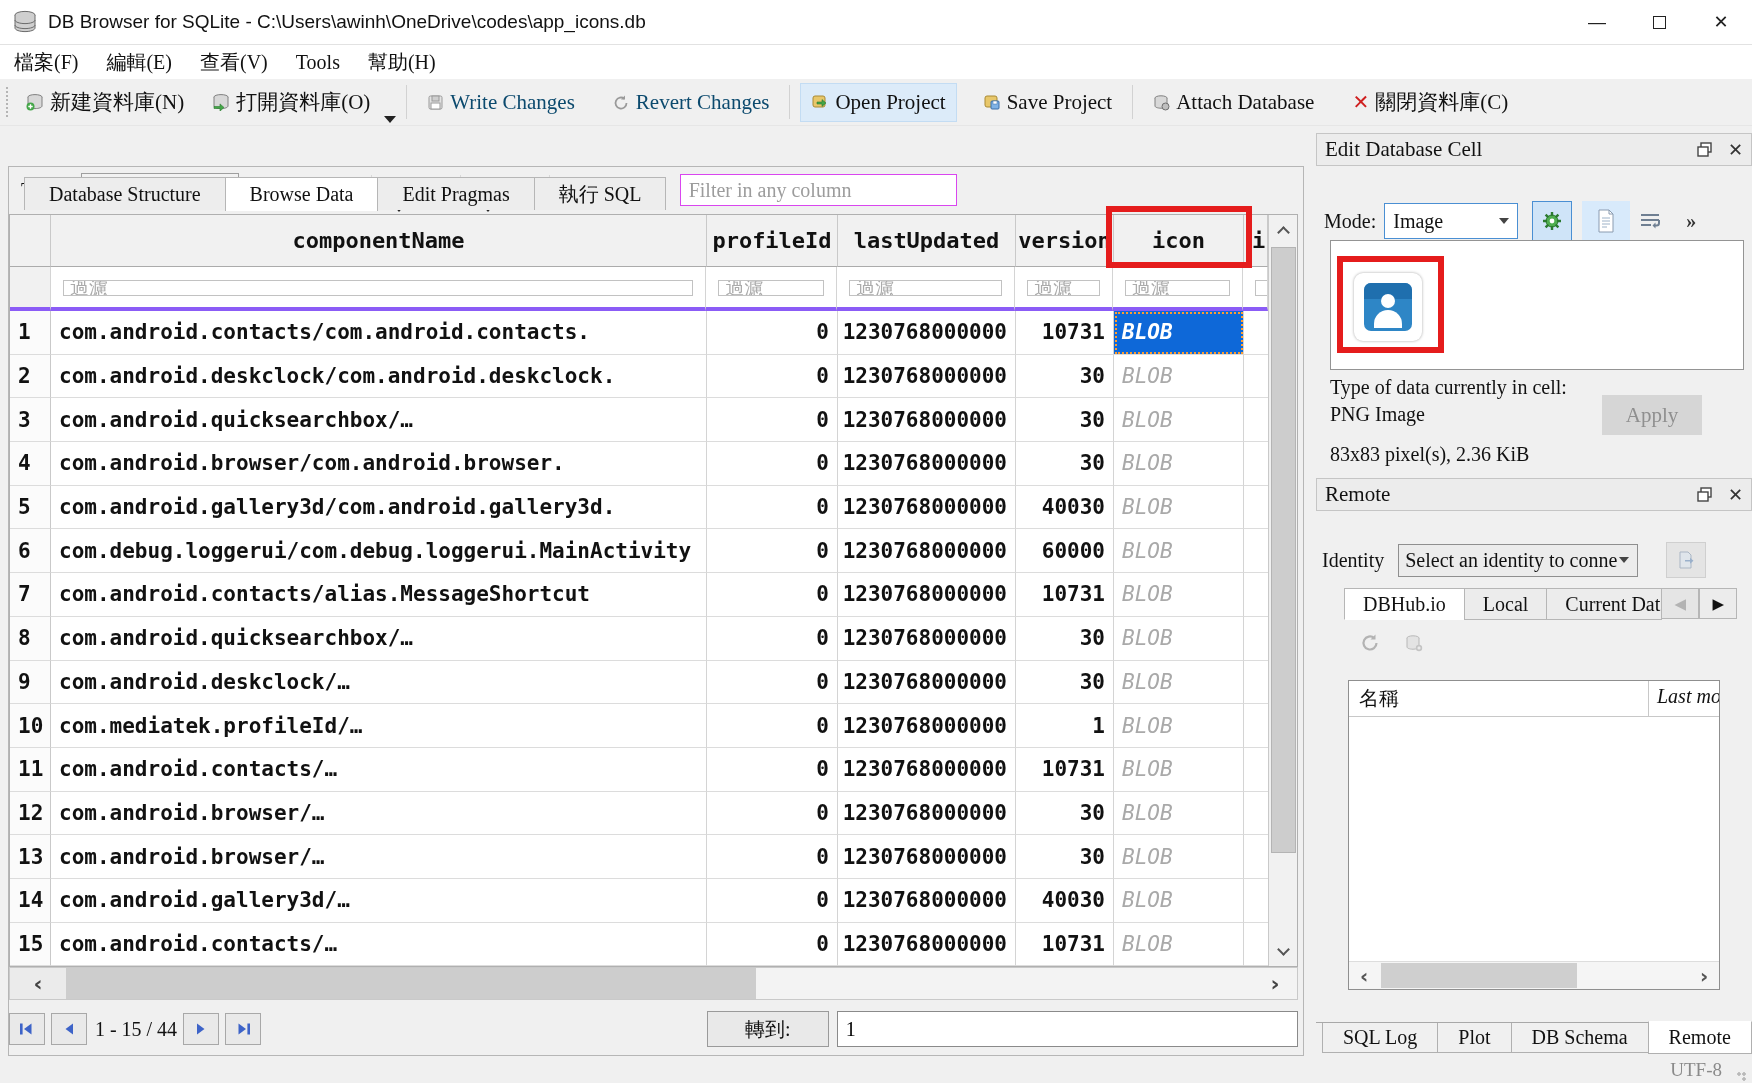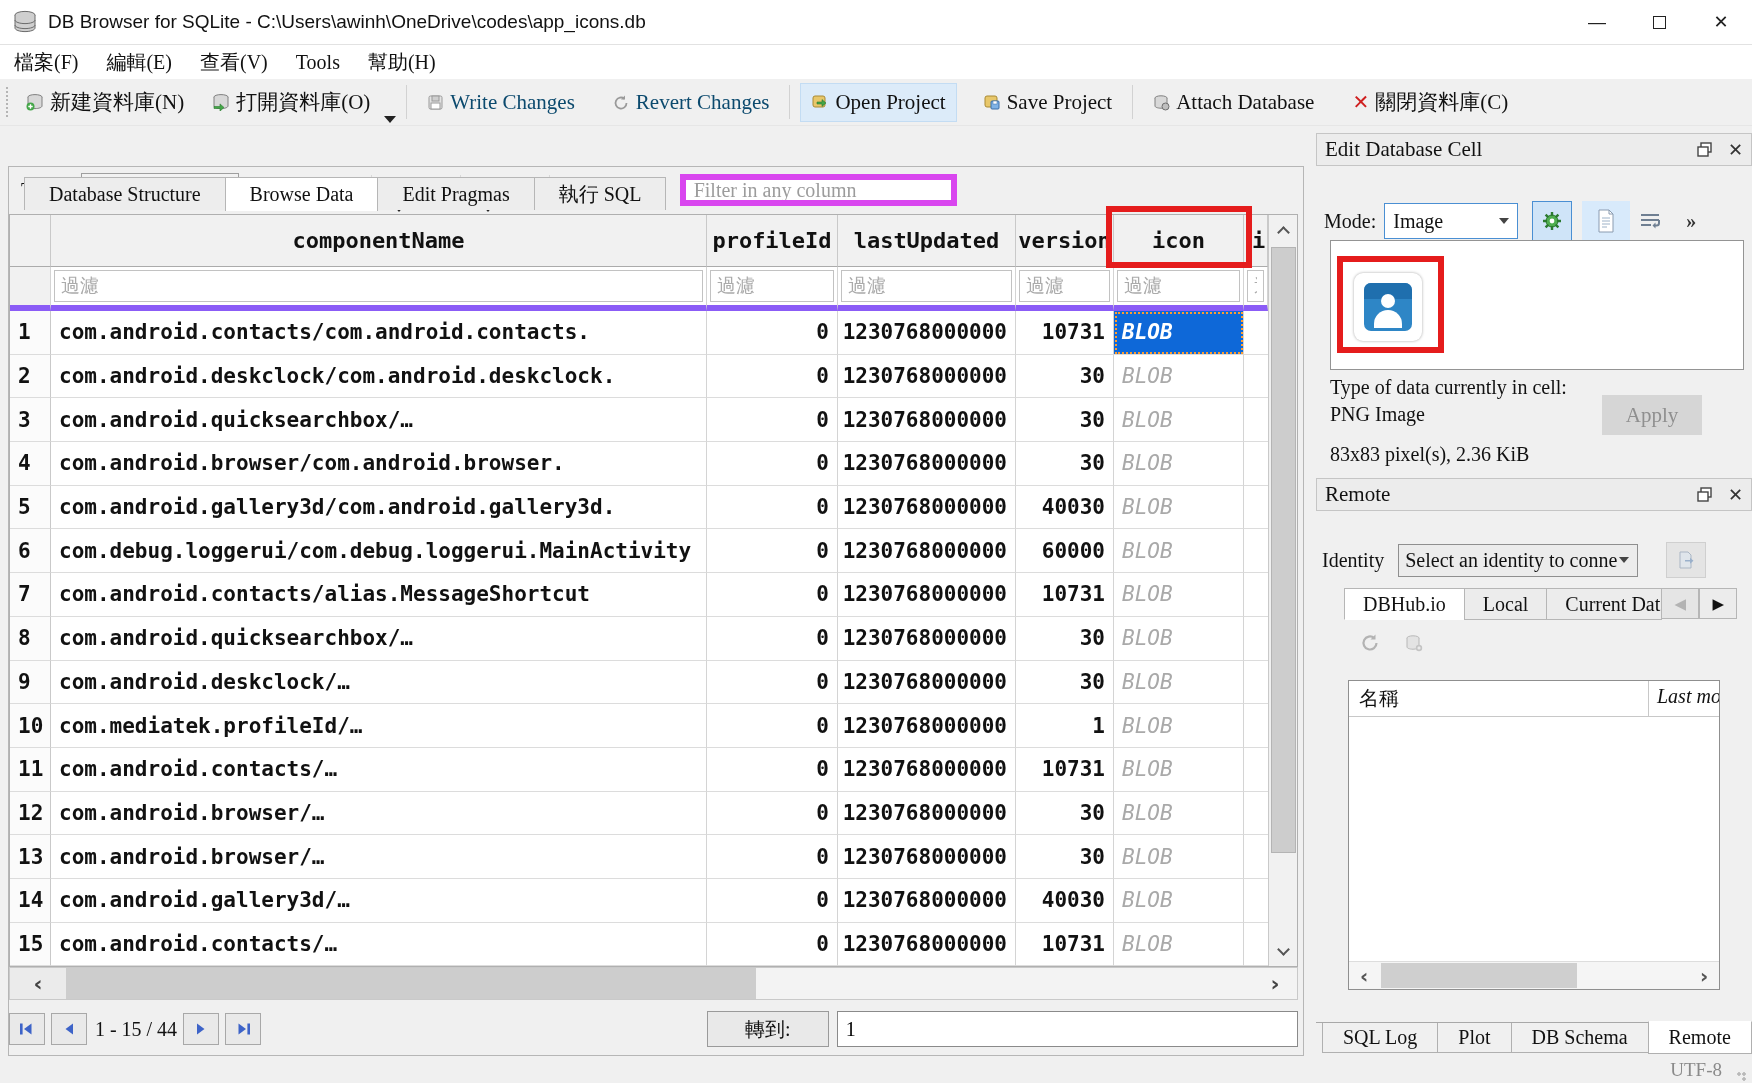--- a/index.html
+++ b/index.html
@@ -40,38 +40,38 @@
   .controls-row { position:absolute; left:4px; top:4px; width:1286px; height:38px;
     display:flex; align-items:center; font-size:20px; }
   .table-combo { width:158px; height:34px; background:#f2f2f2; border:1px solid #9f9f9f;
     display:flex; align-items:center; gap:8px; padding:0 8px; margin-left:10px; }
   .combo-arrow { width:0; height:0; border-left:5px solid transparent; border-right:5px solid transparent;
     border-top:6px solid #444; margin-left:auto; }
   .ico-btn { width:36px; height:34px; display:flex; align-items:center; justify-content:center; position:relative; }
   .ico-caret { position:absolute; left:14px; top:33px; width:0; height:0; border-left:5px solid transparent;
     border-right:5px solid transparent; border-top:6px solid #222; }
   .ctl-sep { width:1px; height:30px; background:#d8d8d8; margin:0 8px; }
-  .filter-input { width:277px; height:32px; border:6px solid #d946ef; background:#fff;
+  .filter-input { width:277px; height:32px; border:1px solid #d946ef; background:#fff;
     font-family:"Liberation Serif",serif; font-size:20px; padding:0 8px; color:#111; margin-left:14px; }
   .filter-input::placeholder { color:#9c9c9c; }
   
   .grid-wrap { position:absolute; left:0px; top:47px; width:1289px; height:753px; display:flex;
     border:1px solid #b0b0b0; background:#fff; }
   .grid { width:1258px; font-family:"DejaVu Sans Mono","Liberation Mono",monospace; }
   .grow { display:flex; }
   .gc { border-right:1px solid #d4d4d4; border-bottom:1px solid #dcdcdc; overflow:hidden; white-space:nowrap; }
   .w-num{width:41px;} .w-name{width:656px;} .w-pid{width:131px;} .w-upd{width:178px;}
   .w-ver{width:98px;} .w-icon{width:130px;} .w-part{width:24px; border-right:none;}
   .hrow { height:52px; }
   .hcell { background:#f1f1f1; border-right:1px solid #c9c9c9; border-bottom:1px solid #ababab;
     font-weight:bold; font-size:22px; display:flex; align-items:center; justify-content:center;
     overflow:hidden; white-space:nowrap; }
   .hcell.part { justify-content:flex-start; padding-left:8px; }
   .frow { height:44px; }
-  .fcell { padding:3px; background:#fff; border-right:1px solid #d4d4d4; border-bottom:6px solid #8b5cf6; }
+  .fcell { padding:12px; background:#fff; border-right:1px solid #d4d4d4; border-bottom:4px solid #8b5cf6; }
   .fcell.fnum { background:#f1f1f1; }
   .fcell input { width:100%; height:100%; border:1px solid #c2c2c2; font-size:19px; padding:0 6px;
     font-family:"Liberation Serif",serif; }
   .fcell input::placeholder { color:#ababab; }
   .trow { height:43.7px; }
   .tcell { font-size:21px; font-weight:bold; display:flex; align-items:center; padding:0 8px; background:#fff; }
   .tcell.num { background:#fbfbfb; border-right:1px solid #c9c9c9; }
   .tcell.right { justify-content:flex-end; }
   .tcell.blob { font-style:italic; font-weight:normal; color:#a9a9a9; }
   .tcell.blob.sel { background:#0e68d8; color:#fff; font-weight:bold;

